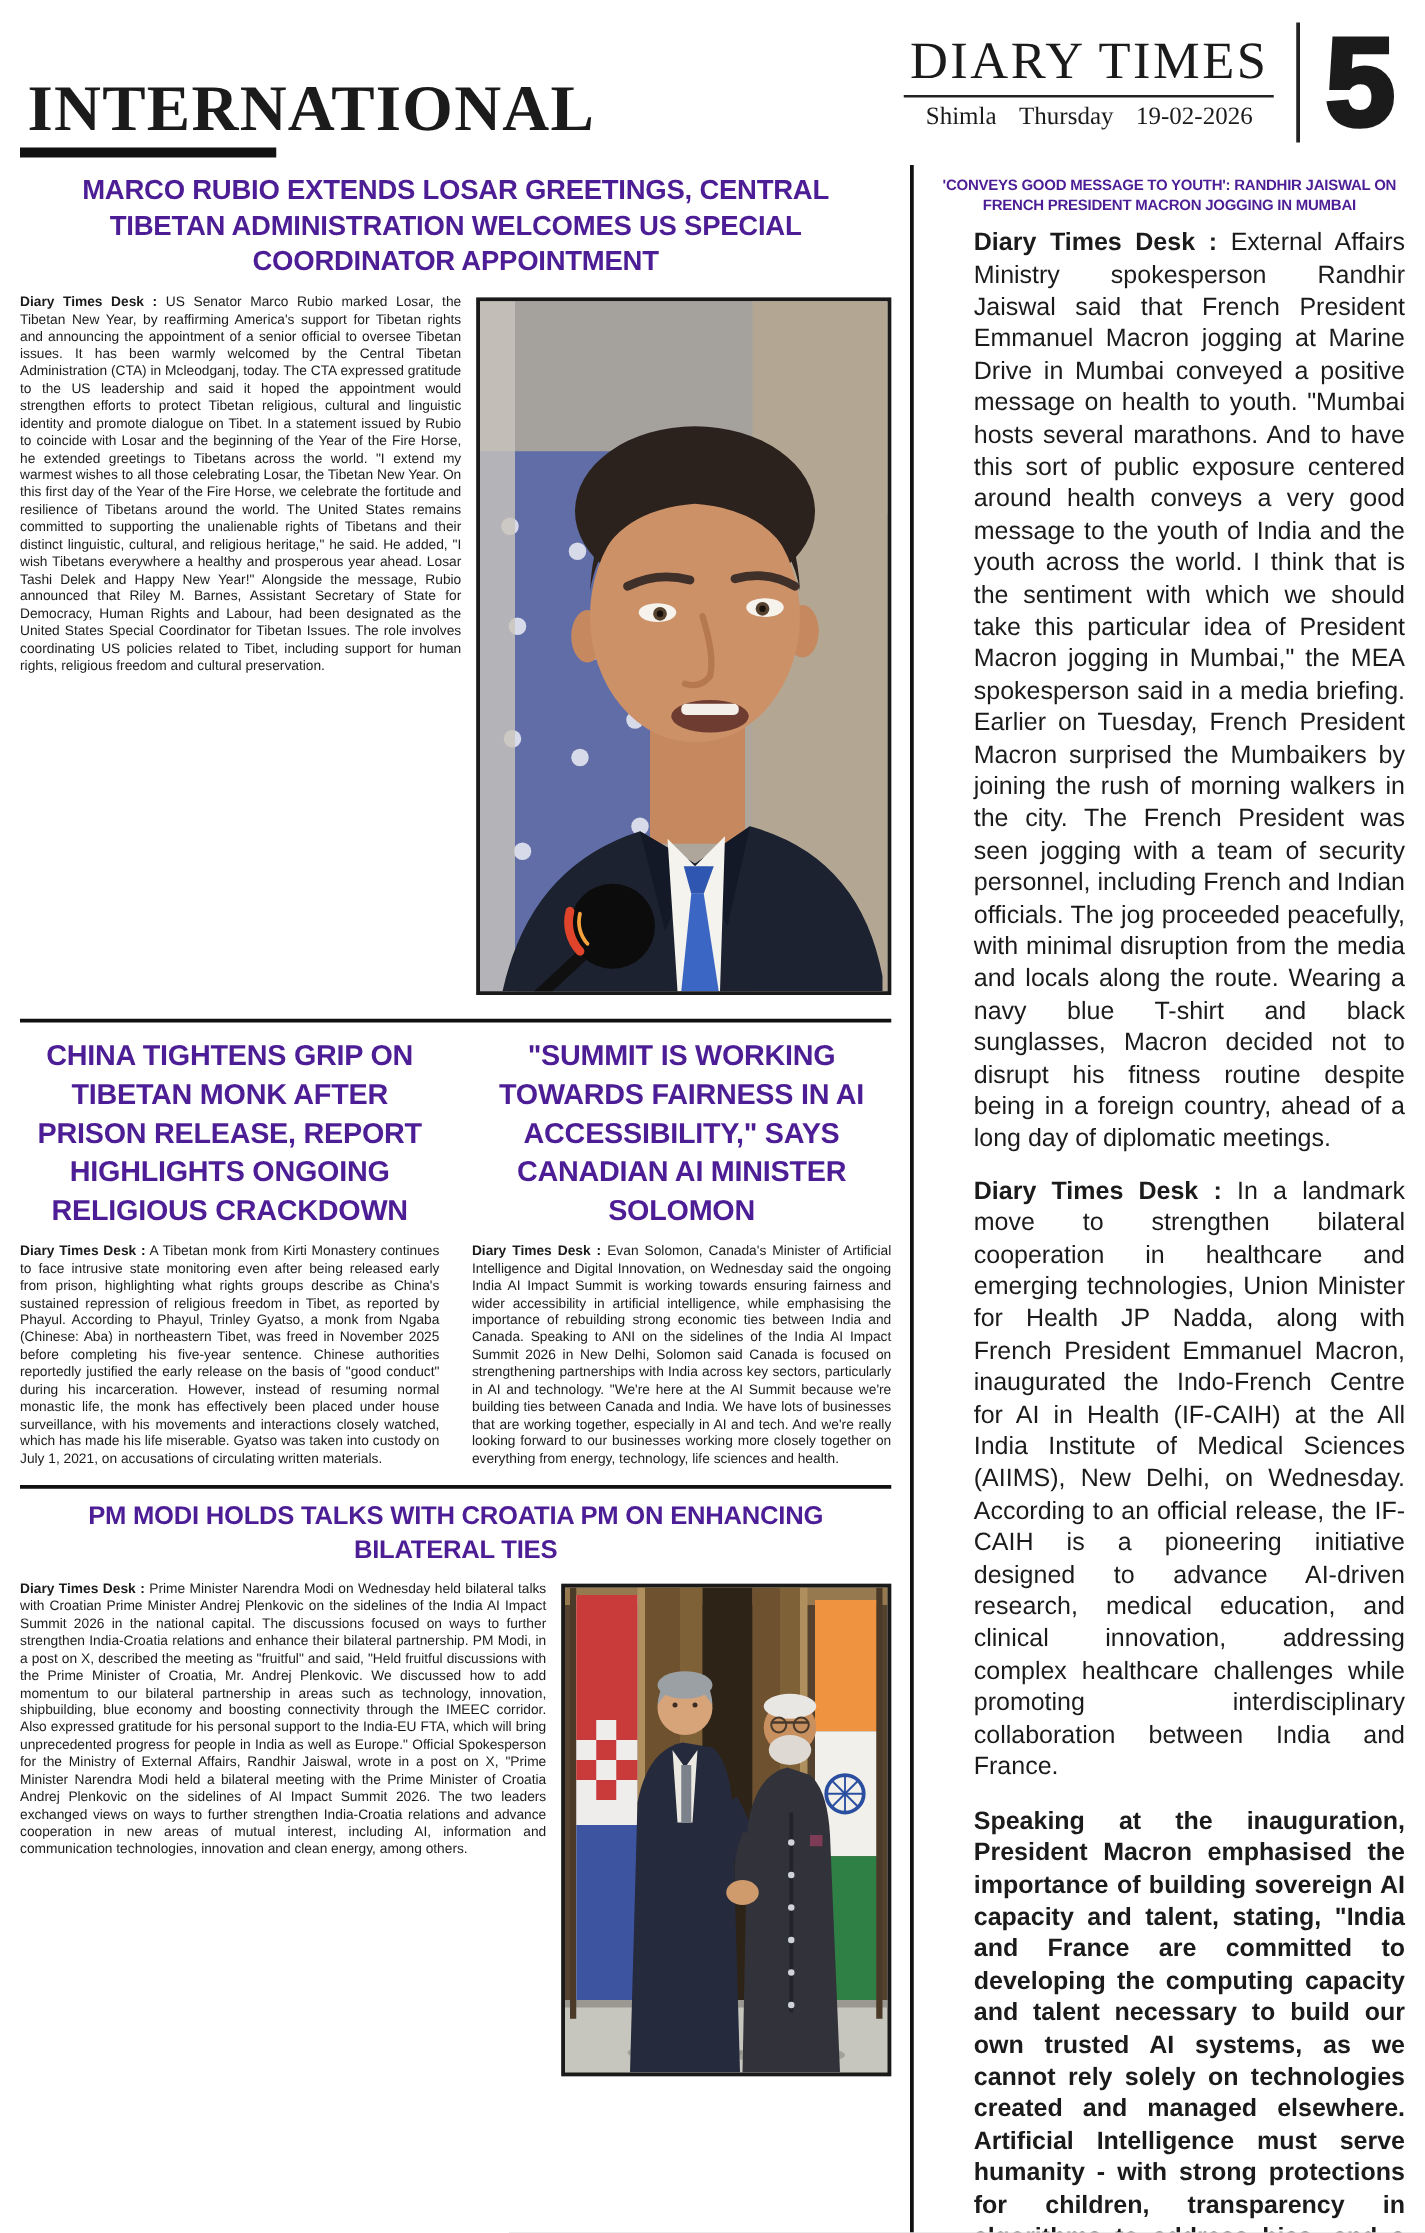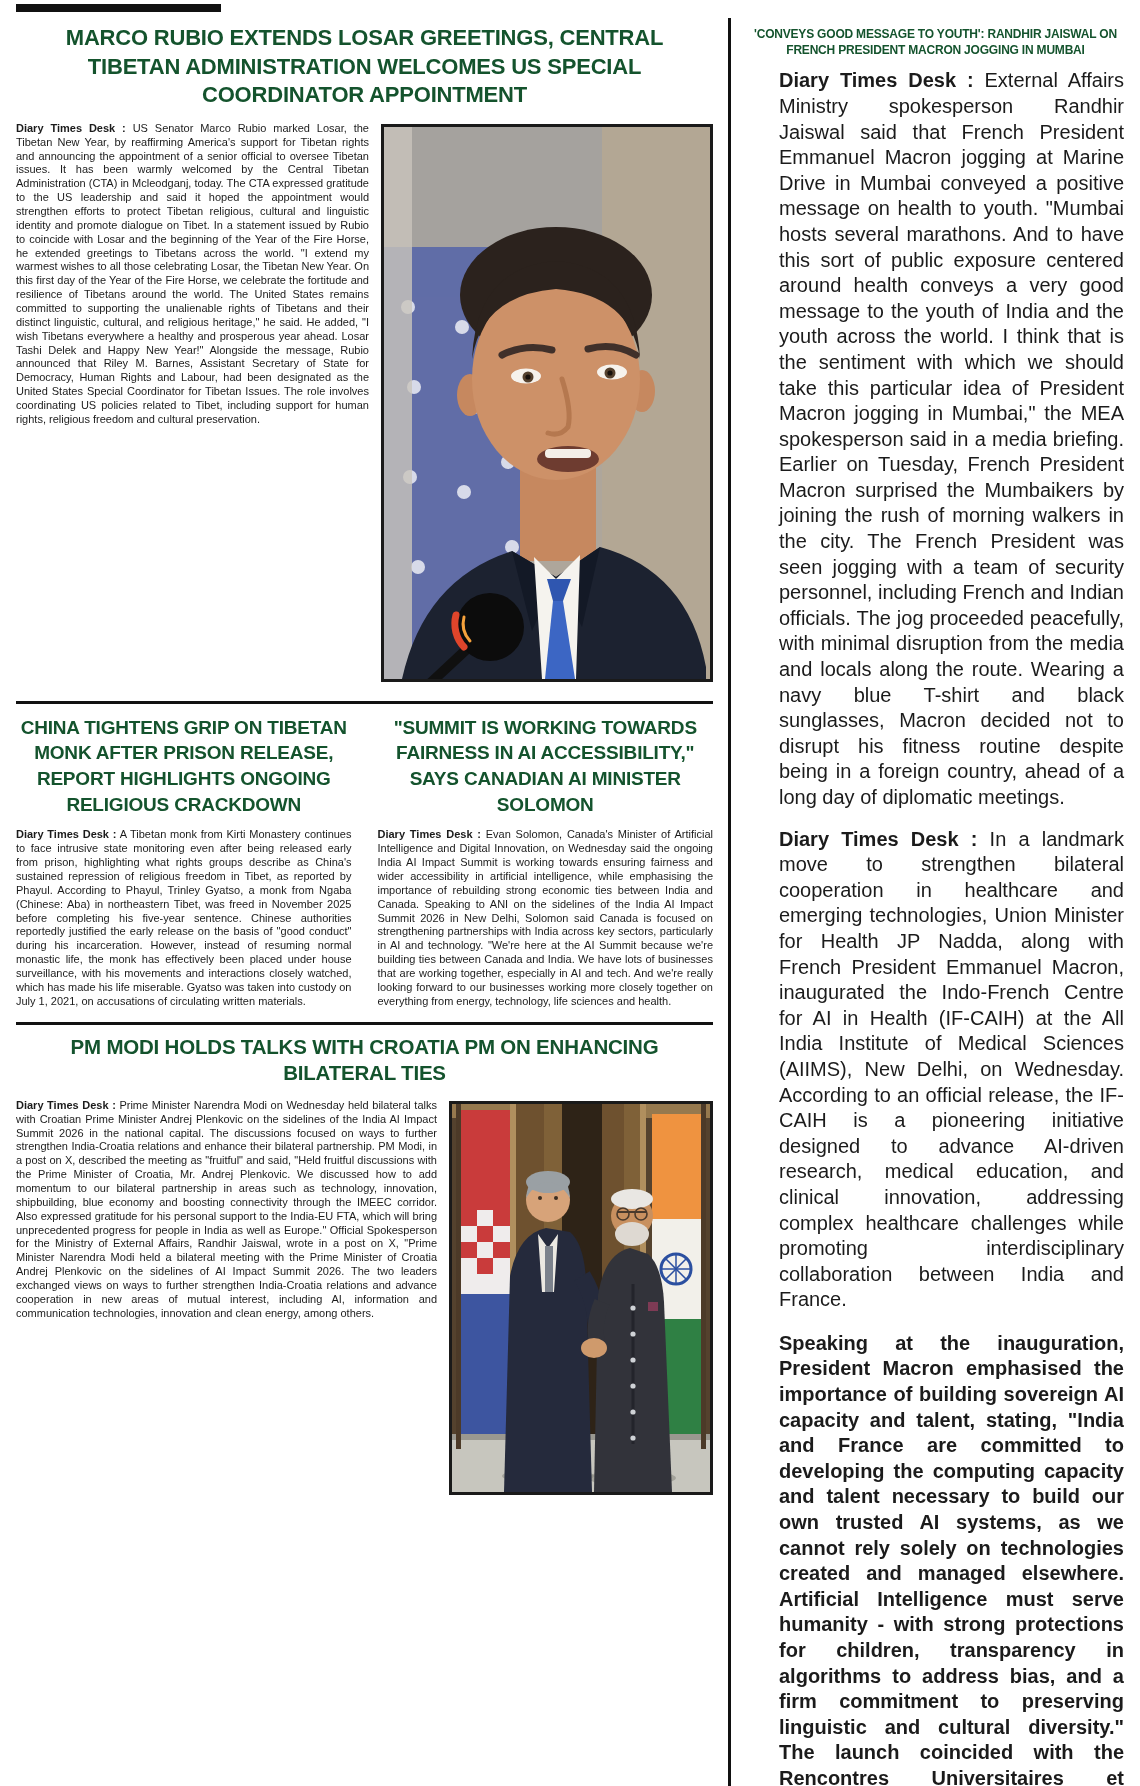--- a/index.html
+++ b/index.html
@@ -29,40 +29,56 @@
   .header-rule{height:4px;background:#111;position:relative;}
   .header-rule::before{content:"";position:absolute;left:0;top:-4px;width:205px;height:8px;background:#111;}
   .rule{height:3px;background:#111;margin:13px 0 9px;border:0;}
   .bottom-rule{height:5px;background:#111;margin-top:10px;position:relative;}
   .bottom-rule::before{content:"";position:absolute;left:0;top:-4px;width:190px;height:9px;background:#111;}
   
   .content{display:grid;grid-template-columns:1fr 396px;margin-top:10px;flex:1;}
   .left-col{padding-right:15px;min-width:0;}
   .right-col{border-left:3px solid #111;padding-left:16px;min-width:0;}
   
-  .headline{font-weight:700;text-align:center;letter-spacing:-0.2px;color:#14532d;}
+  .headline{font-weight:700;text-align:center;letter-spacing:-0.2px;color:#4c1d95;}
   .headline.xl{font-size:22px;line-height:1.3;margin:6px 6px 12px;}
   .headline.lg{font-size:20.5px;line-height:1.3;margin:4px 0 12px;}
-  .headline.md{font-size:19px;line-height:1.35;margin:2px 0 11px;}
+  .headline.md{font-size:23px;line-height:1.35;margin:2px 0 11px;}
   .headline.rc{font-size:12px;line-height:1.35;margin:8px 4px 10px;}
   .body{text-align:justify;font-size:11px;line-height:1.26;margin:0;}
   .right-col .body{font-size:20px;line-height:1.28;margin-left:32px;}
   .byline{font-weight:700;}
   .para-gap{margin-top:18px;font-weight:bold;}
   .two-col{display:grid;grid-template-columns:1fr 1fr;column-gap:26px;}
   article{min-width:0;}
   .clearfix::after{content:"";display:block;clear:both;}
   
   .photo{float:right;border:3px solid #1a1a1a;margin:2px 0 6px 12px;display:block;background:#999;}
 </style>
 </head>
 <body>
 
 <div class="page">
 
+  <div class="masthead">
+    <div class="section-title">INTERNATIONAL</div>
+    <div class="masthead-right">
+      <div class="paper-block">
+        <div class="paper-name">DIARY TIMES</div>
+        <div class="paper-rule"></div>
+        <div class="dateline">
+          <span>Shimla</span>
+          <span>Thursday</span>
+          <span>19-02-2026</span>
+        </div>
+      </div>
+      <div class="vbar"></div>
+      <div class="page-num">5</div>
+    </div>
+  </div>
   <div class="header-rule"></div>
 
   <div class="content">
 
     <div class="left-col">
 
       <article>
         <h2 class="headline xl">MARCO RUBIO EXTENDS LOSAR GREETINGS, CENTRAL TIBETAN ADMINISTRATION WELCOMES US SPECIAL COORDINATOR APPOINTMENT</h2>
         <div class="clearfix">
           <svg class="photo" width="326" height="552" viewBox="0 0 326 552" aria-hidden="true">

